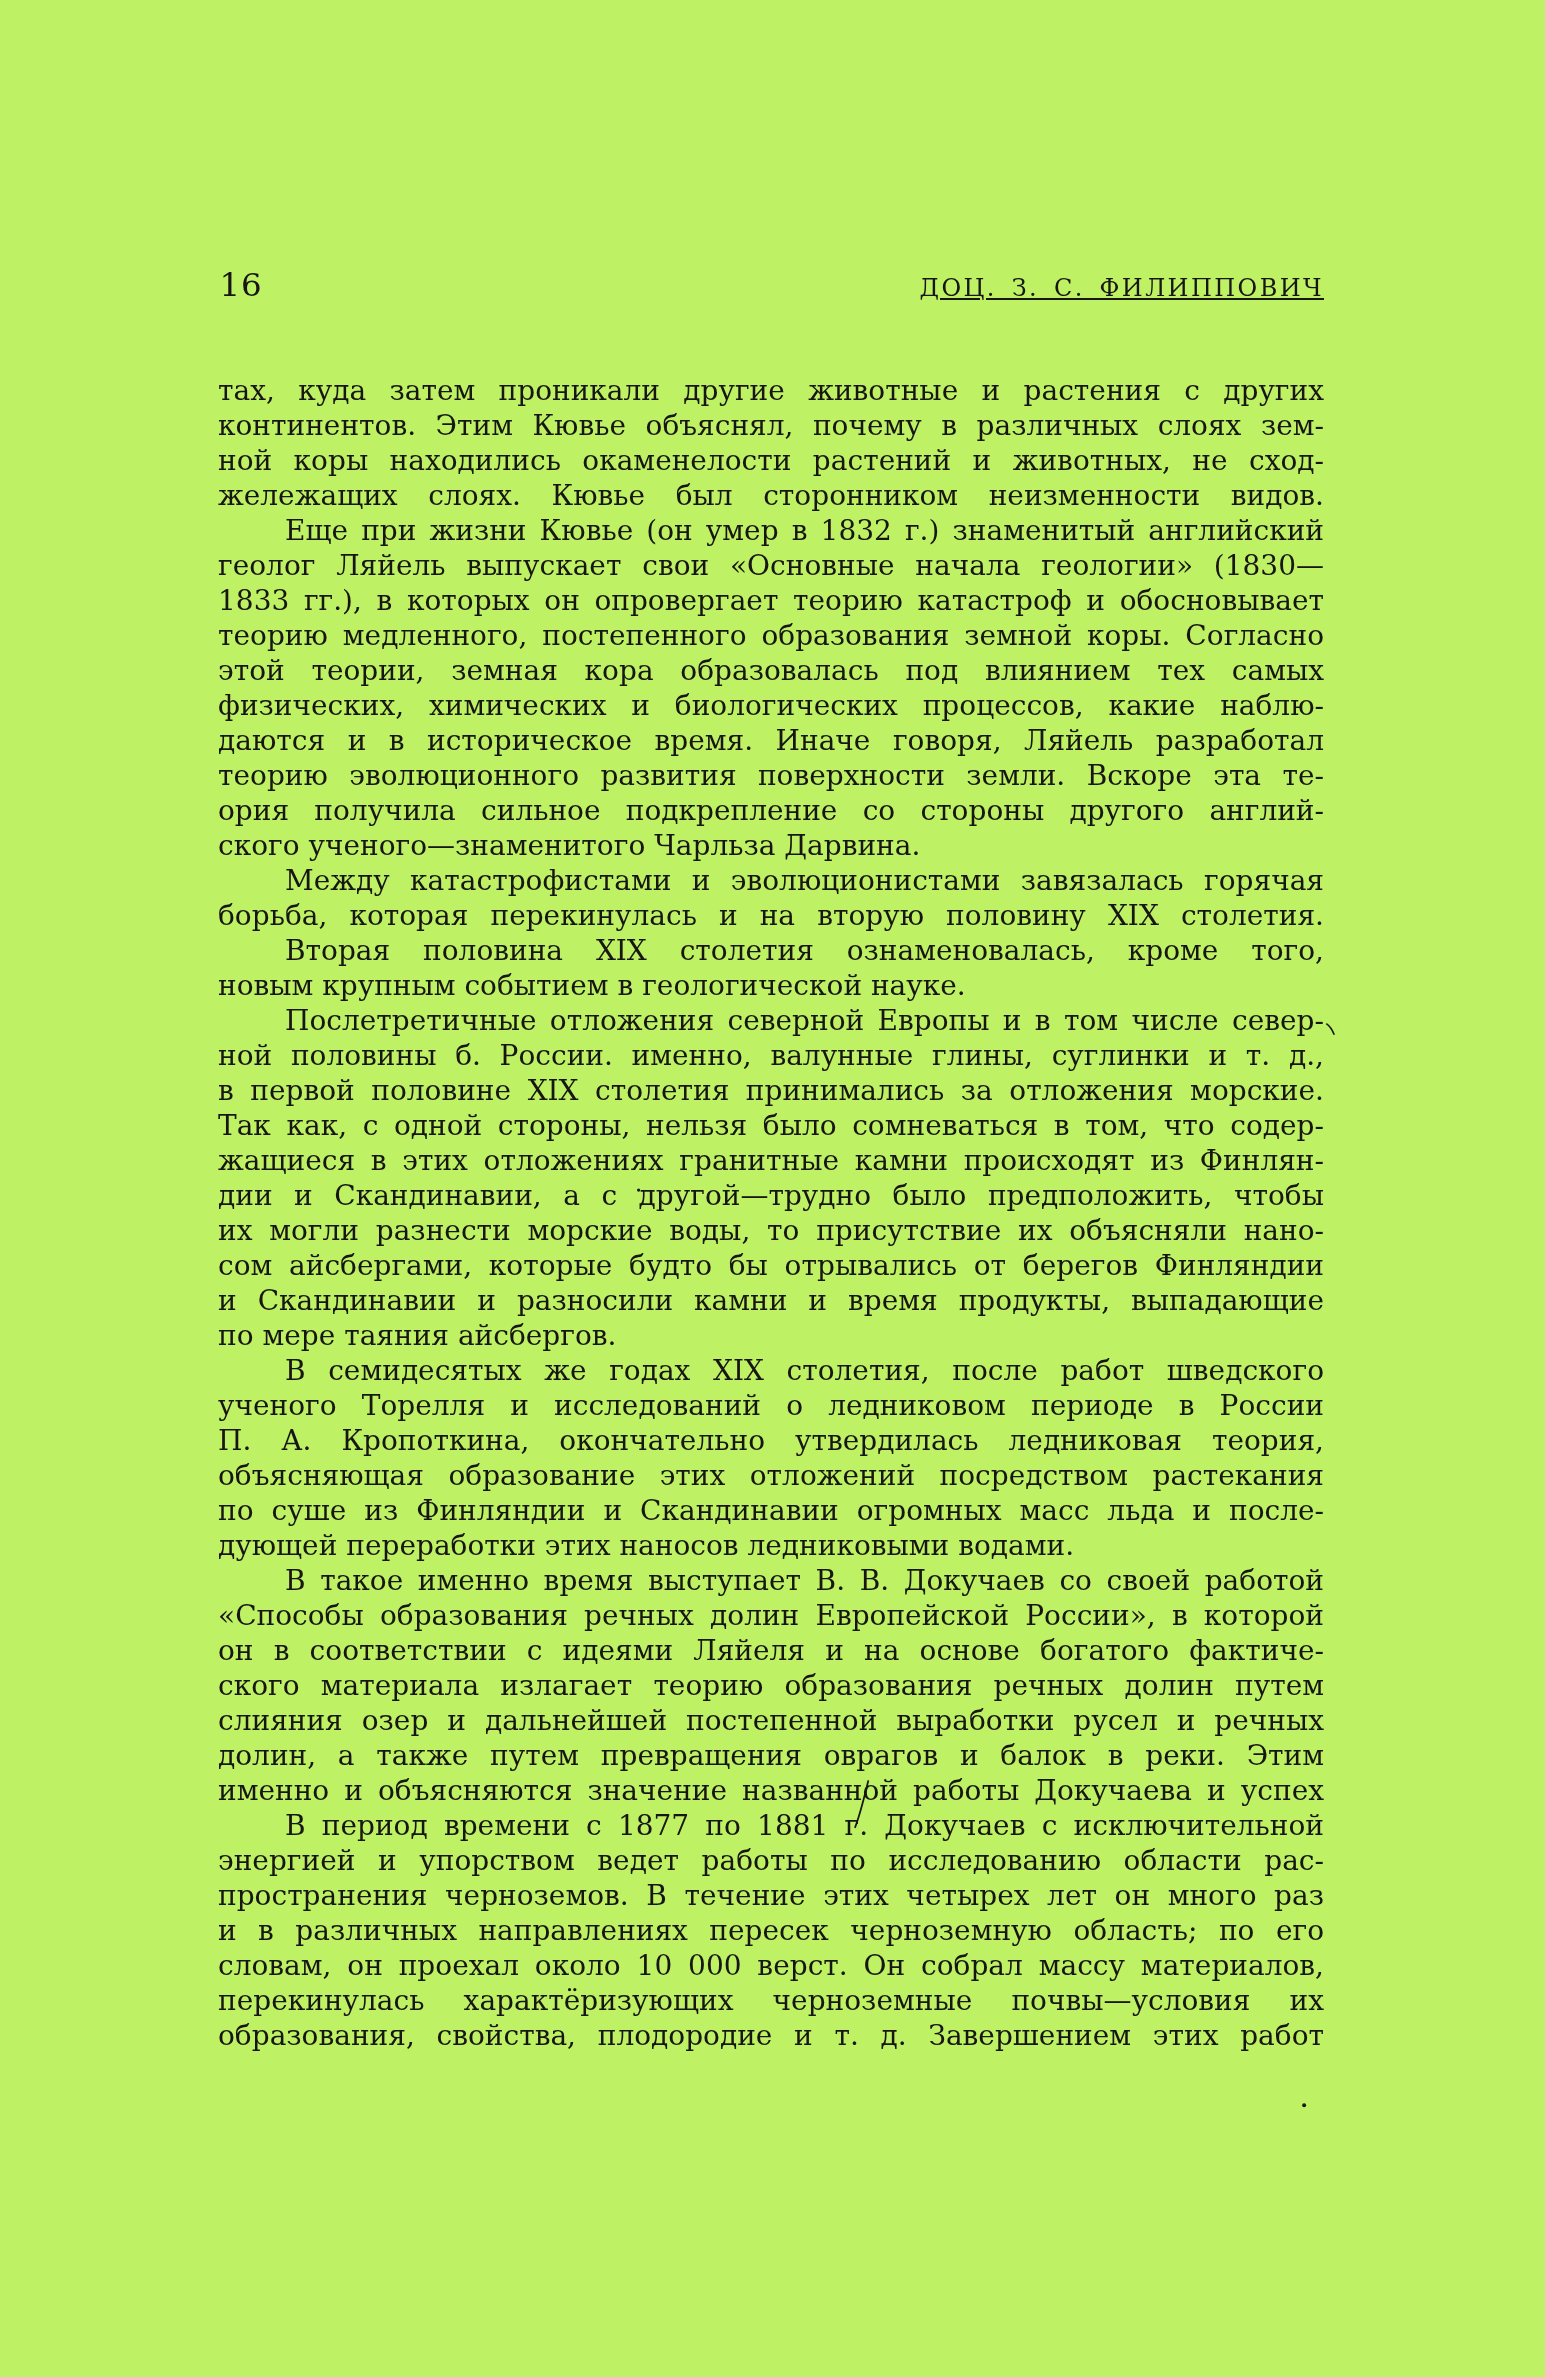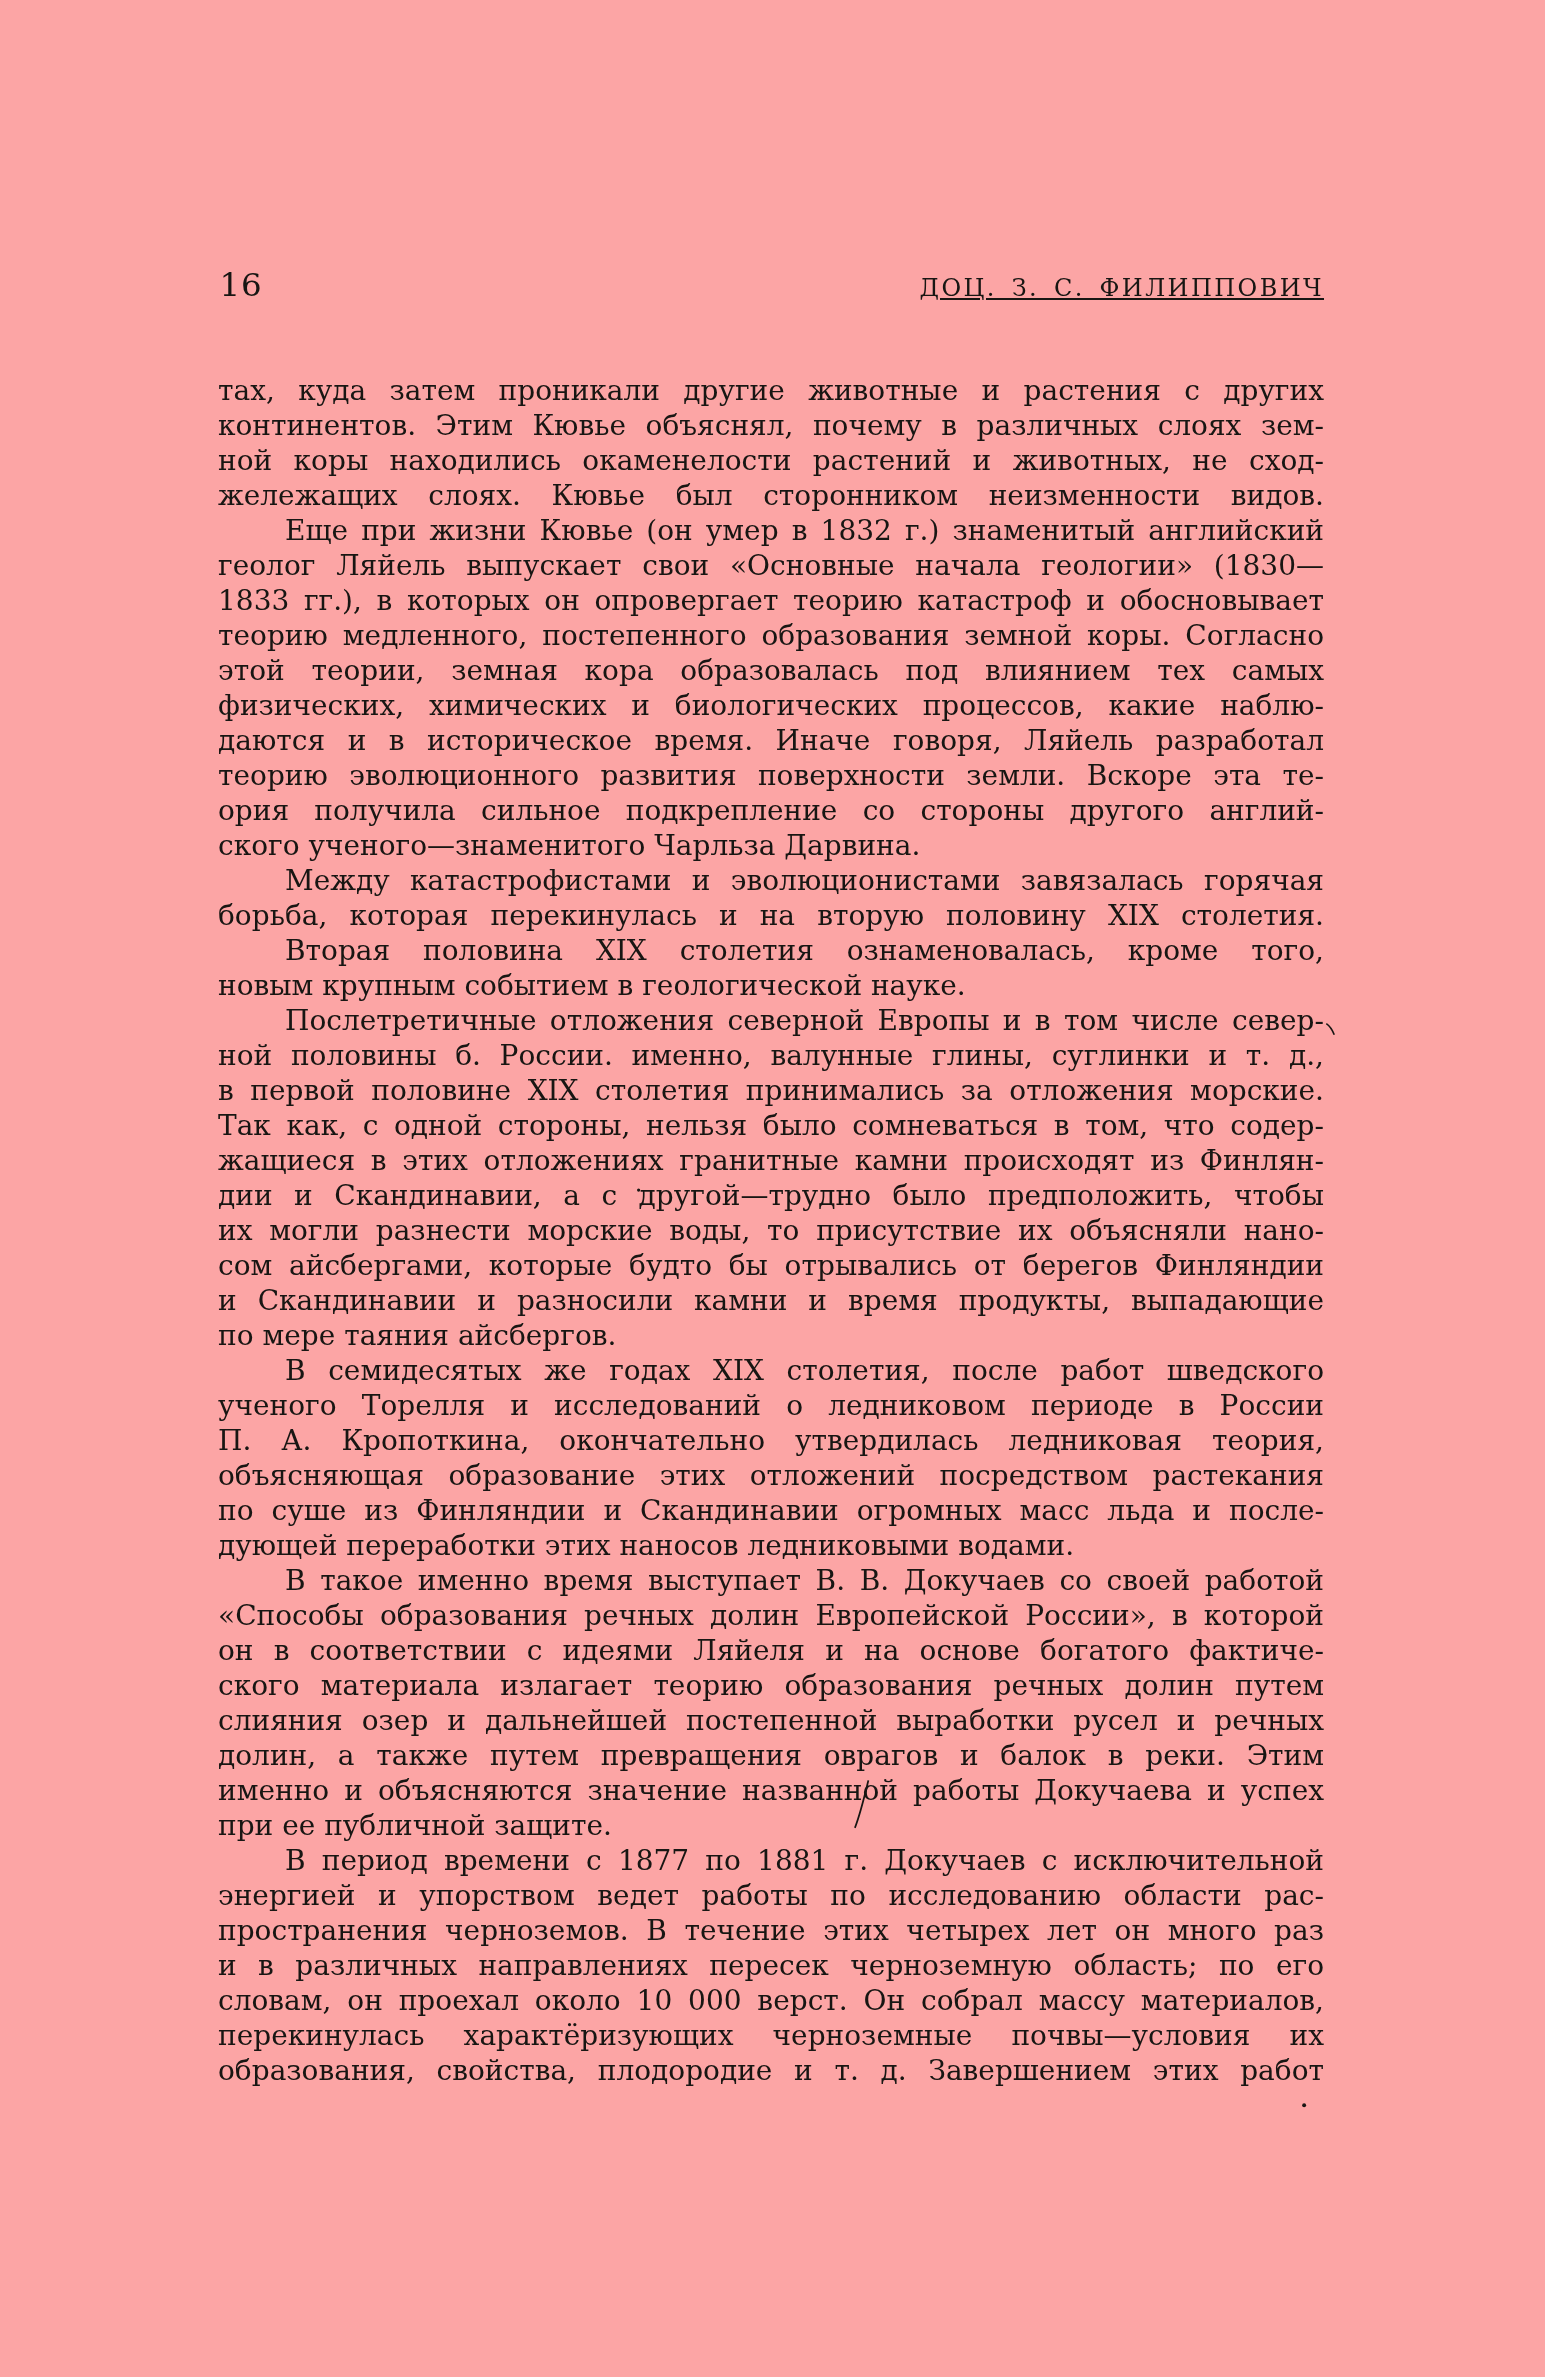--- a/index.html
+++ b/index.html
@@ -4,21 +4,21 @@
 <style>
   html, body {
     margin: 0;
     padding: 0;
     background: #e8e8e8;
   }
   .page {
     position: relative;
     width: 1545px;
     height: 2377px;
-    background: #fca5a5;
+    background: #bef264;
     font-family: "DejaVu Serif", "Liberation Serif", serif;
     color: #181613;
     overflow: hidden;
   }
   .header-row {
     position: absolute;
     top: 266px;
     left: 218px;
     width: 1106px;
     height: 41px;
@@ -117,21 +117,20 @@
       <div class="line">объясняющая образование этих отложений посредством растекания</div>
       <div class="line">по суше из Финляндии и Скандинавии огромных масс льда и после-</div>
       <div class="line endline">дующей переработки этих наносов ледниковыми водами.</div>
       <div class="line indent">В такое именно время выступает В. В. Докучаев со своей работой</div>
       <div class="line">«Способы образования речных долин Европейской России», в которой</div>
       <div class="line">он в соответствии с идеями Ляйеля и на основе богатого фактиче-</div>
       <div class="line">ского материала излагает теорию образования речных долин путем</div>
       <div class="line">слияния озер и дальнейшей постепенной выработки русел и речных</div>
       <div class="line">долин, а также путем превращения оврагов и балок в реки. Этим</div>
       <div class="line">именно и объясняются значение названной работы Докучаева и успех</div>
-      <div class="line endline">при ее публичной защите.</div>
       <div class="line indent">В период времени с 1877 по 1881 г. Докучаев с исключительной</div>
       <div class="line">энергией и упорством ведет работы по исследованию области рас-</div>
       <div class="line">пространения черноземов. В течение этих четырех лет он много раз</div>
       <div class="line">и в различных направлениях пересек черноземную область; по его</div>
       <div class="line">словам, он проехал около 10 000 верст. Он собрал массу материалов,</div>
       <div class="line">перекинулась характёризующих черноземные почвы—условия их</div>
       <div class="line">образования, свойства, плодородие и т. д. Завершением этих работ</div>
     </div>
 
   <svg class="artifacts" width="1545" height="2377" viewBox="0 0 1950 3000">

